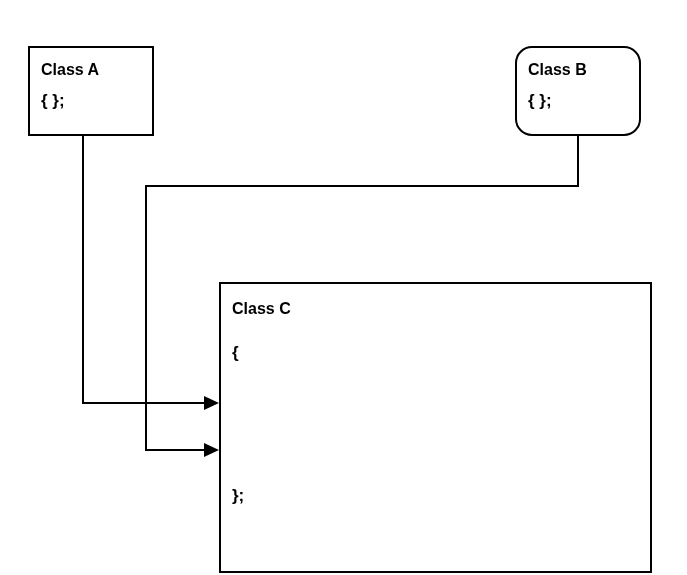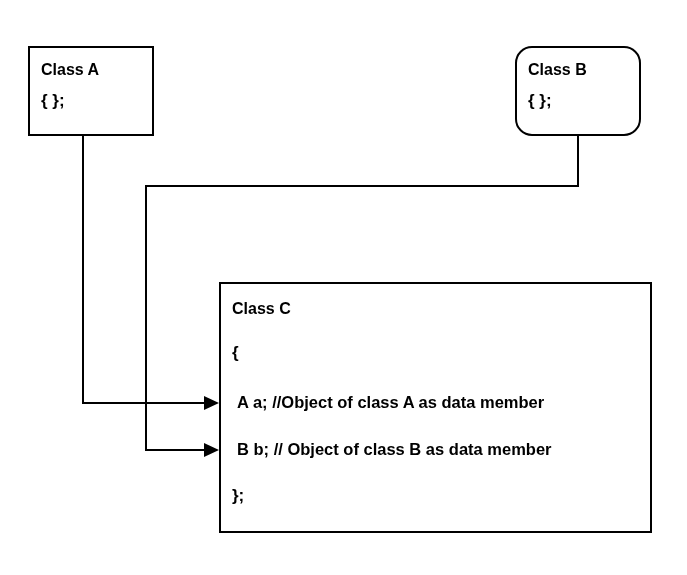--- a/index.html
+++ b/index.html
@@ -64,21 +64,21 @@
   #box-b .braces {
     left: 11px;
     top: 44px;
     font-size: 17px;
   }
   
   #box-c {
     left: 219px;
     top: 282px;
     width: 433px;
-    height: 251px;
+    height: 291px;
   }
   #box-c .c-title {
     left: 11px;
     top: 17px;
     font-size: 16px;
   }
   #box-c .c-open {
     left: 11px;
     top: 60px;
     font-size: 17px;
@@ -138,18 +138,16 @@
   </div>
 
   <div class="class-box" id="box-b">
     <div class="box-line title">Class B</div>
     <div class="box-line braces">{ };</div>
   </div>
 
   <div class="class-box" id="box-c">
     <div class="box-line c-title">Class C</div>
     <div class="box-line c-open">{</div>
-    <div class="box-line c-mem-a">A a;  //Object of class A as data member</div>
-    <div class="box-line c-mem-b">B b; // Object of class B as data member</div>
     <div class="box-line c-close">};</div>
   </div>
 
 </div>
 
 </body></html>

